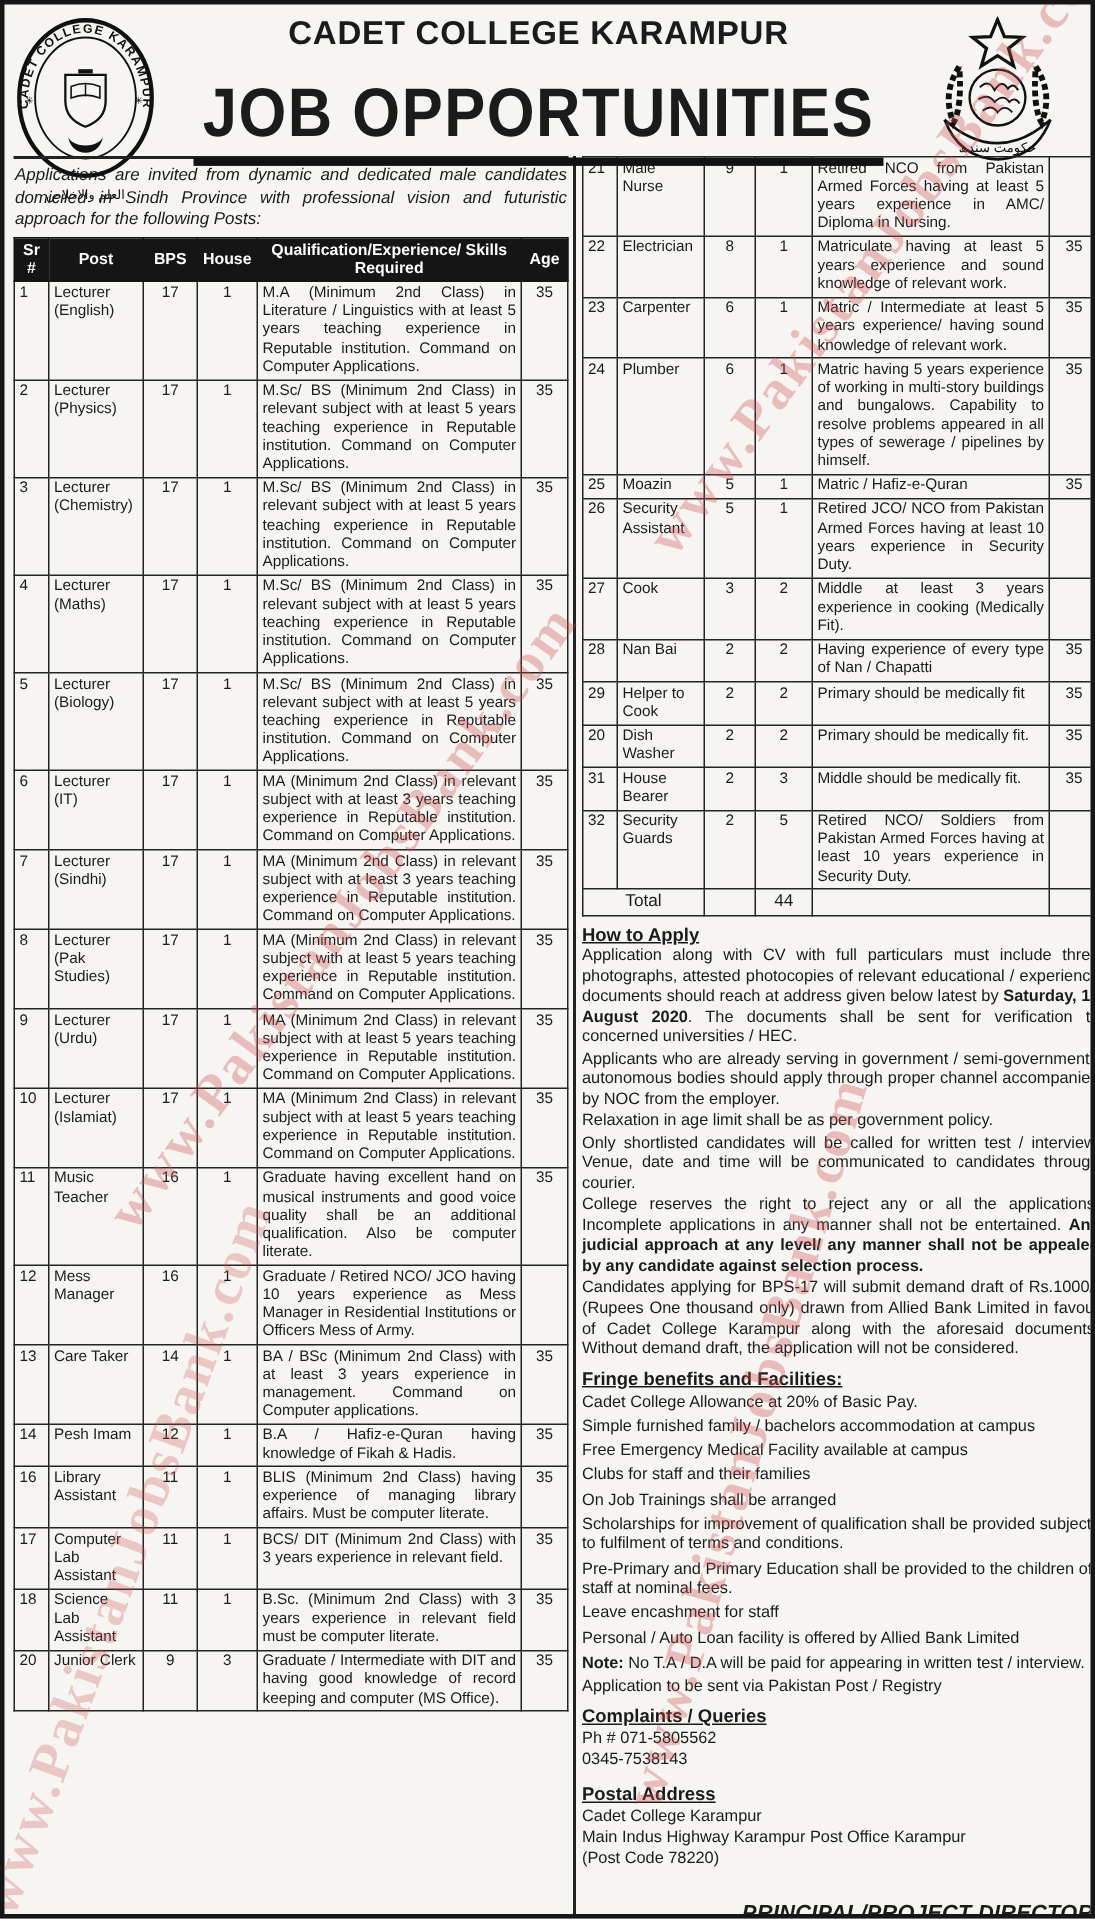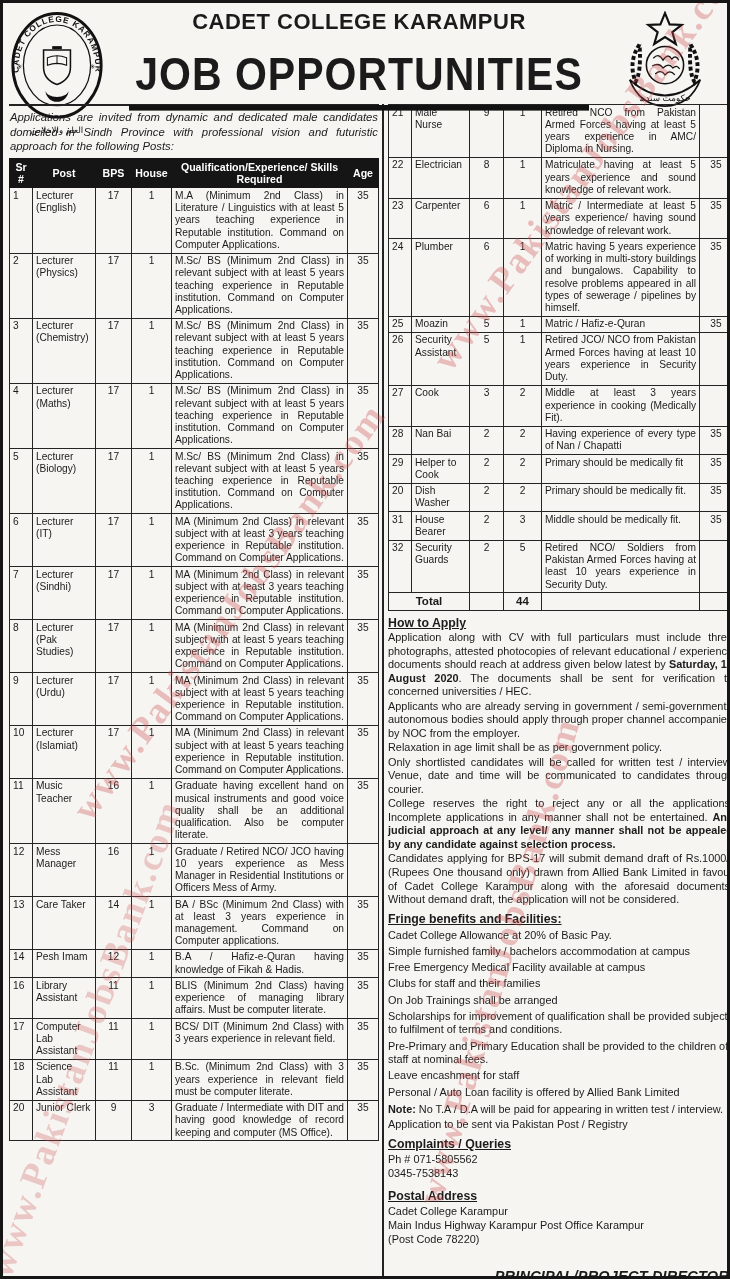--- a/index.html
+++ b/index.html
@@ -27,21 +27,21 @@
   .col-right { flex:1; border-left:2px solid #222; margin-left:3px; padding-left:4px; }
   .intro { font-size:11.3px; line-height:1.3; text-align:justify; padding:2px 1px 4px 1px;font-style:italic; }
   
   table { border-collapse:collapse; width:100%; table-layout:fixed; }
   th { background:#151515; color:#fff; font-size:10.6px; font-weight:bold;
        border:1.5px solid #151515; padding:2px 1px; line-height:1.15; }
   td { border:1.5px solid #242424; font-size:10.2px; line-height:1.2;
        vertical-align:top; padding:1.5px 3px; background:transparent; }
   td.c { text-align:center; }
   td.qual { text-align:justify; }
-  .total-row td { font-weight:bold; font-size:11.5px; }
+  .total-row td { font-weight:normal; font-size:11.5px; }
   
   .sec-h { font-size:12.3px; font-weight:bold; text-decoration:underline; margin:5px 0 1px; }
   .para { font-size:10.9px; line-height:1.24; text-align:justify; margin:0 0 1px; }
   .fringe-item { font-size:10.9px; line-height:1.22; margin:3px 0; }
   .plain { font-size:10.9px; line-height:1.3; }
   .sig-block { text-align:right; margin-top:22px; padding-right:4px; }
   .sig-title { font-size:14.5px; font-weight:bold; font-style:italic; letter-spacing:.2px; }
   
   .wm { position:absolute; font-family:"Liberation Serif", serif; font-weight:bold;
         font-size:37px; color:rgba(205,78,78,.34); white-space:nowrap;

